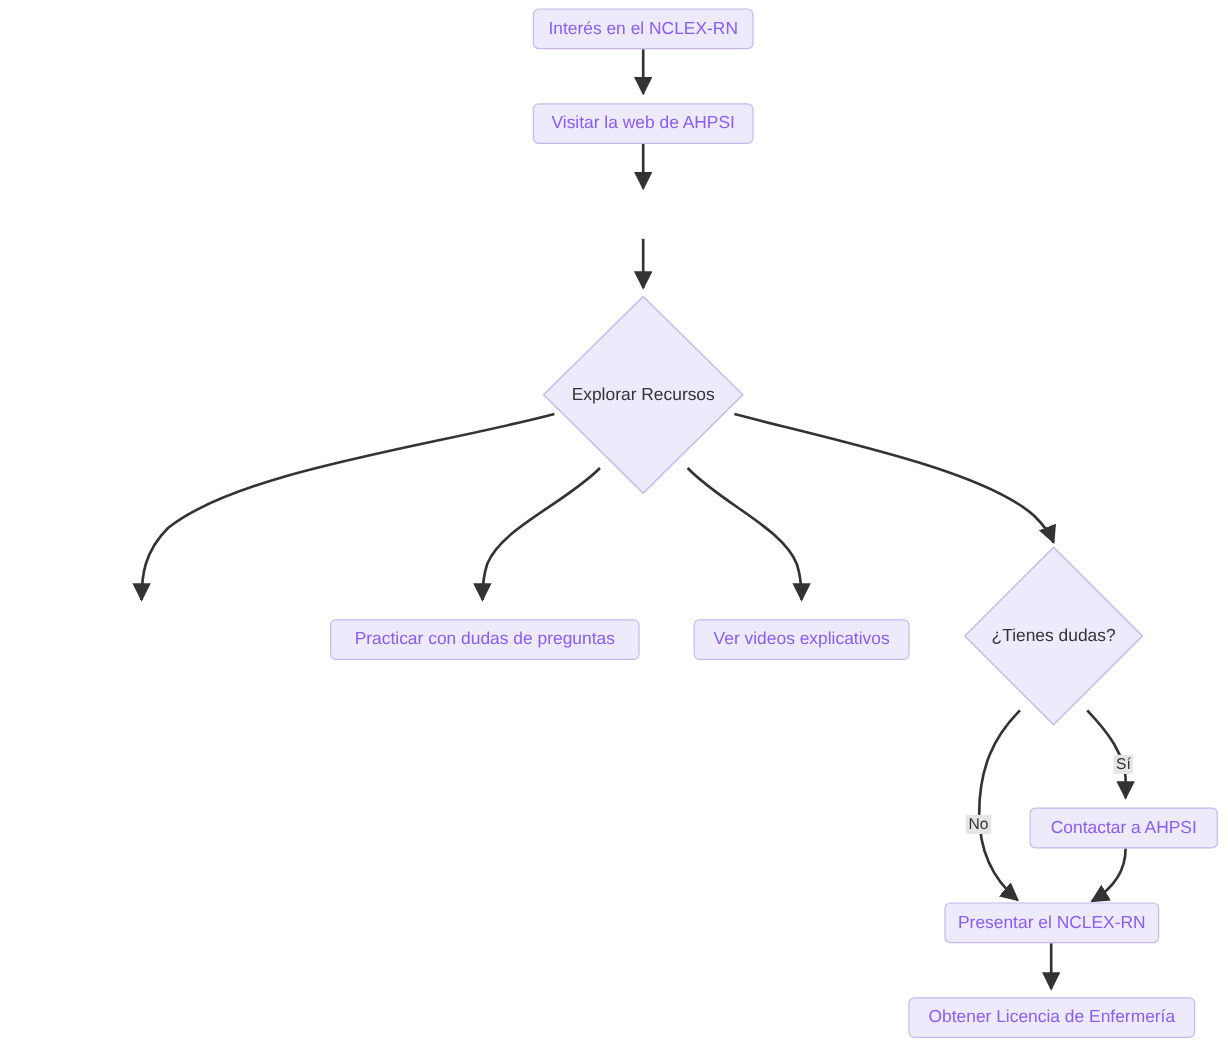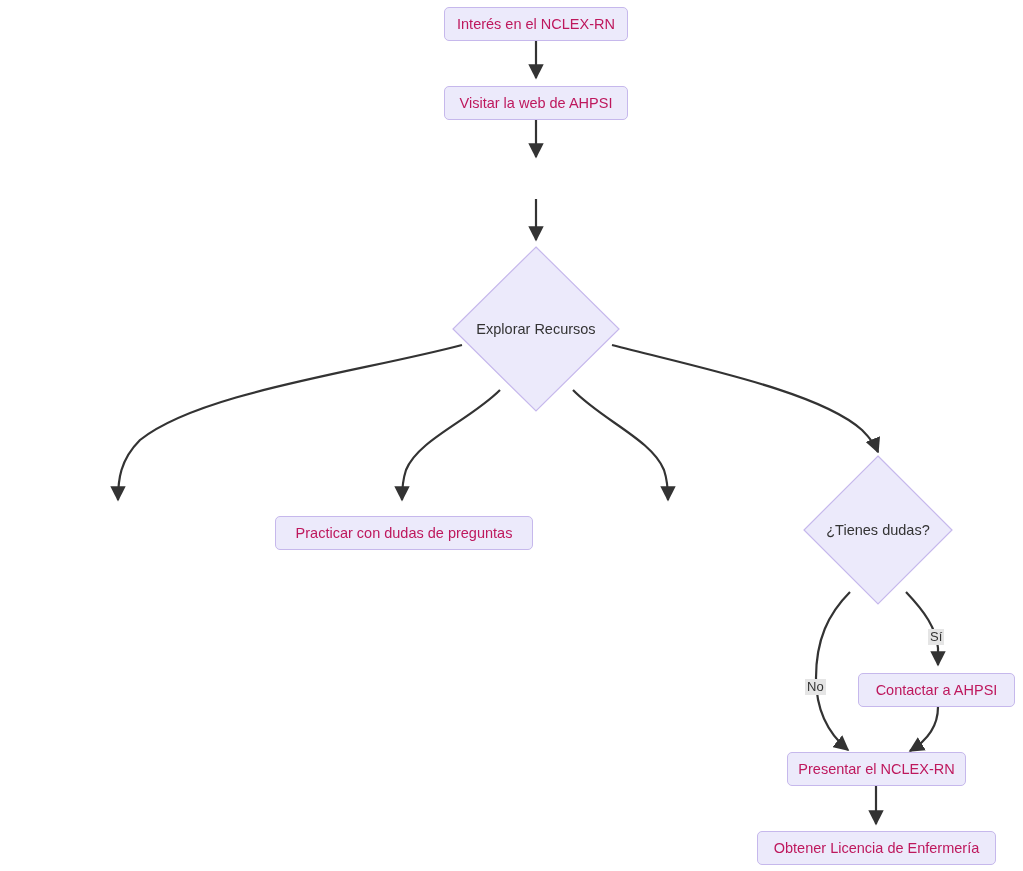--- a/index.html
+++ b/index.html
@@ -26,21 +26,21 @@
   }
   .node {
     position: absolute;
     box-sizing: border-box;
     display: flex;
     align-items: center;
     justify-content: center;
     background: #ECEAFB;
     border: 1px solid #C6B8EC;
     border-radius: 5px;
-    color: #be185d;
+    color: #8b5cf6;
     font-size: 14.5px;
     line-height: 1;
     white-space: nowrap;
     z-index: 2;
   }
   .diamond-wrap {
     position: absolute;
     z-index: 2;
   }
   .diamond-wrap svg {
@@ -119,20 +119,23 @@
       <polygon points="84,1 167,83 84,165 1,83" fill="#ECEAFB" stroke="#C6B8EC" stroke-width="1.2"></polygon>
     </svg>
     <div class="diamond-label">Explorar Recursos</div>
   </div>
 
 
   <div class="node" style="left:275px; top:516px; width:258px; height:34px;">
     <span>Practicar con dudas de preguntas</span>
   </div>
 
+  <div class="node" style="left:578px; top:516px; width:180px; height:34px;">
+    <span>Ver videos explicativos</span>
+  </div>
 
   <div class="diamond-wrap" style="left:803px; top:455px; width:150px; height:150px;">
     <svg width="150" height="150" viewBox="0 0 150 150">
       <polygon points="75,1 149,75 75,149 1,75" fill="#ECEAFB" stroke="#C6B8EC" stroke-width="1.2"></polygon>
     </svg>
     <div class="diamond-label">¿Tienes dudas?</div>
   </div>
 
   <div class="edge-label" style="left:928px; top:629px;">
     <span>Sí</span>

